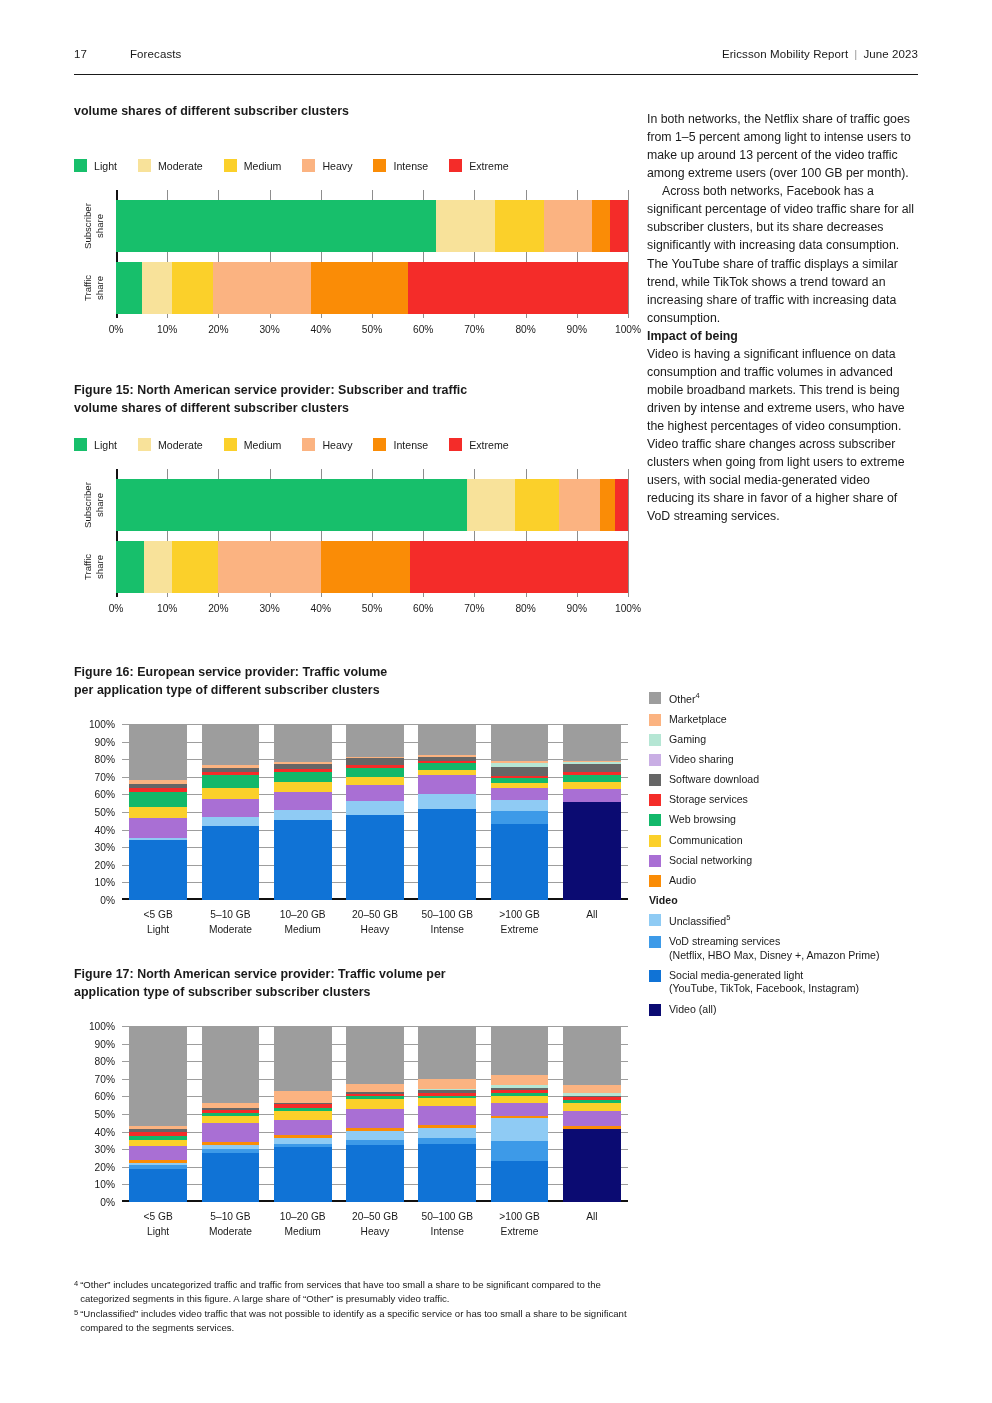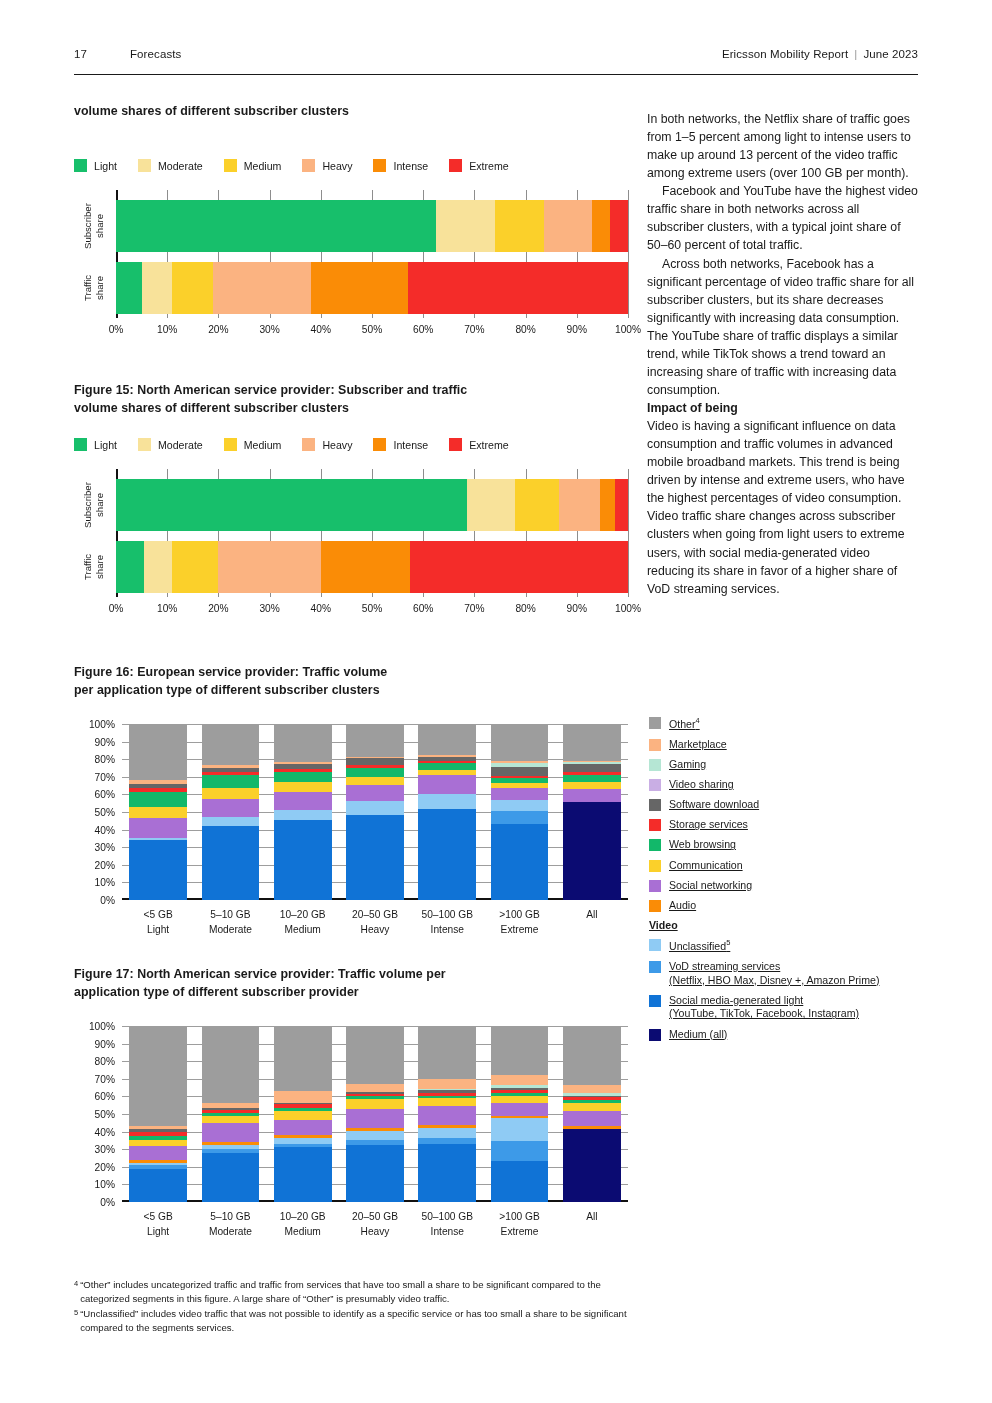--- a/index.html
+++ b/index.html
@@ -403,21 +403,21 @@
         <div>&gt;100 GB</div>
         <div>Extreme</div>
       </div>
       <div class="vc-xlabel" style="left: 517.857px; top: 188px;">
         <div>All</div>
       </div>
     </div>
 
   <div class="fig-title" style="left:74px; top:966px; width:520px;">
     <div>Figure 17: North American service provider: Traffic volume per</div>
-    <div>application type of different subscriber provider</div>
+    <div>application type of subscriber subscriber clusters</div>
   </div>
   <div class="vcol-chart" id="fig17chart" style="left:74px; top:1022px; width:556px; height:225px;">
       <div class="vc-plot" style="left: 48px; top: 4px; width: 506px; height: 176px;">
         <div class="vc-ylabel" style="top: 176px;">0%</div>
         <div class="vc-grid" style="top: 158.4px;"></div>
         <div class="vc-ylabel" style="top: 158.4px;">10%</div>
         <div class="vc-grid" style="top: 140.8px;"></div>
         <div class="vc-ylabel" style="top: 140.8px;">20%</div>
         <div class="vc-grid" style="top: 123.2px;"></div>
         <div class="vc-ylabel" style="top: 123.2px;">30%</div>
@@ -553,27 +553,26 @@
         <div>&gt;100 GB</div>
         <div>Extreme</div>
       </div>
       <div class="vc-xlabel" style="left: 517.857px; top: 188px;">
         <div>All</div>
       </div>
     </div>
 
   <div class="bodycol" style="top:110px;">
     <p>In both networks, the Netflix share of traffic goes from 1–5 percent among light to intense users to make up around 13 percent of the video traffic among extreme users (over 100 GB per month).</p>
-    <p class="indent">Facebook and YouTube have the highest video traffic share in both networks across all subscriber clusters, with a typical joint share of 50–60 percent of total traffic.</p>
     <p class="indent">Across both networks, Facebook has a significant percentage of video traffic share for all subscriber clusters, but its share decreases significantly with increasing data consumption. The YouTube share of traffic displays a similar trend, while TikTok shows a trend toward an increasing share of traffic with increasing data consumption.</p>
     <p class="subhead">Impact of being</p>
     <p>Video is having a significant influence on data consumption and traffic volumes in advanced mobile broadband markets. This trend is being driven by intense and extreme users, who have the highest percentages of video consumption. Video traffic share changes across subscriber clusters when going from light users to extreme users, with social media-generated video reducing its share in favor of a higher share of VoD streaming services.</p>
   </div>
 
-  <div class="applegend" id="applegend" style="top:716px;text-decoration:underline;">
+  <div class="applegend" id="applegend" style="top:691px;">
       <div class="al-item">
         <span class="al-swatch" style="background: rgb(157, 157, 157);"></span>
         <span class="al-text"><span>Other</span><sup>4</sup></span>
       </div>
       <div class="al-item">
         <span class="al-swatch" style="background: rgb(251, 179, 129);"></span>
         <span class="al-text"><span>Marketplace</span></span>
       </div>
       <div class="al-item">
         <span class="al-swatch" style="background: rgb(181, 230, 212);"></span>
@@ -615,21 +614,21 @@
       <div class="al-item">
         <span class="al-swatch" style="background: rgb(61, 154, 232);"></span>
         <span class="al-text"><span>VoD streaming services</span><span class="al-sub">(Netflix, HBO Max, Disney +, Amazon Prime)</span></span>
       </div>
       <div class="al-item">
         <span class="al-swatch" style="background: rgb(16, 115, 214);"></span>
         <span class="al-text"><span>Social media-generated light</span><span class="al-sub">(YouTube, TikTok, Facebook, Instagram)</span></span>
       </div>
       <div class="al-item">
         <span class="al-swatch" style="background: rgb(11, 11, 114);"></span>
-        <span class="al-text"><span>Medium (all)</span></span>
+        <span class="al-text"><span>Video (all)</span></span>
       </div>
     </div>
 
   <div class="footnotes" id="footnotes">
       <div class="fn">
         <span class="fn-mark">4</span>
         <span>“Other” includes uncategorized traffic and traffic from services that have too small a share to be significant compared to the categorized segments in this figure. A large share of “Other” is presumably video traffic.</span>
       </div>
       <div class="fn">
         <span class="fn-mark">5</span>

